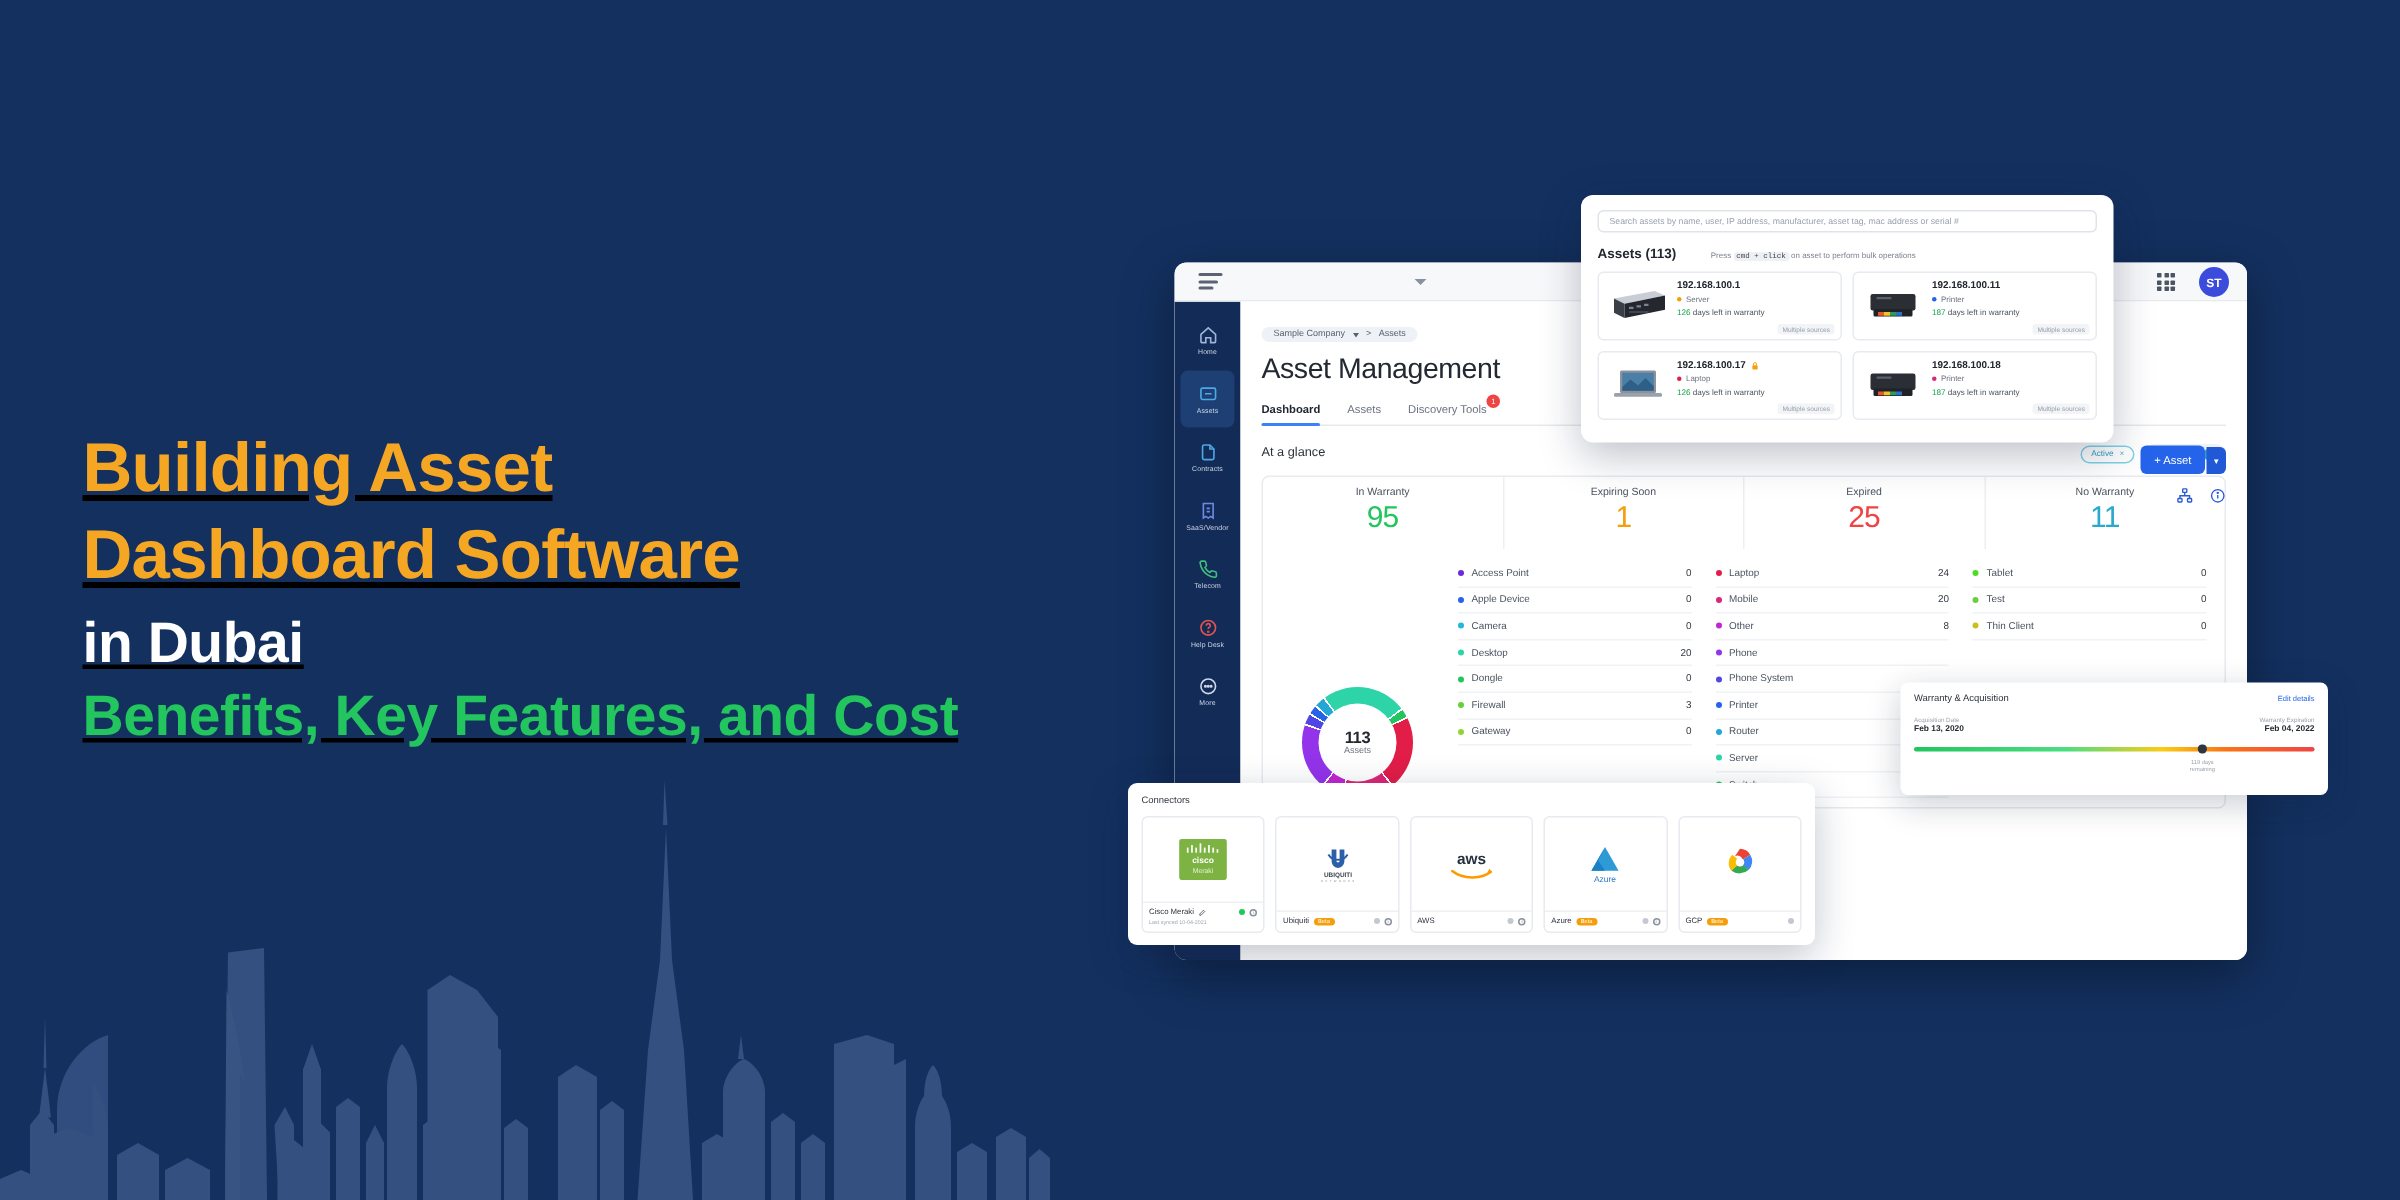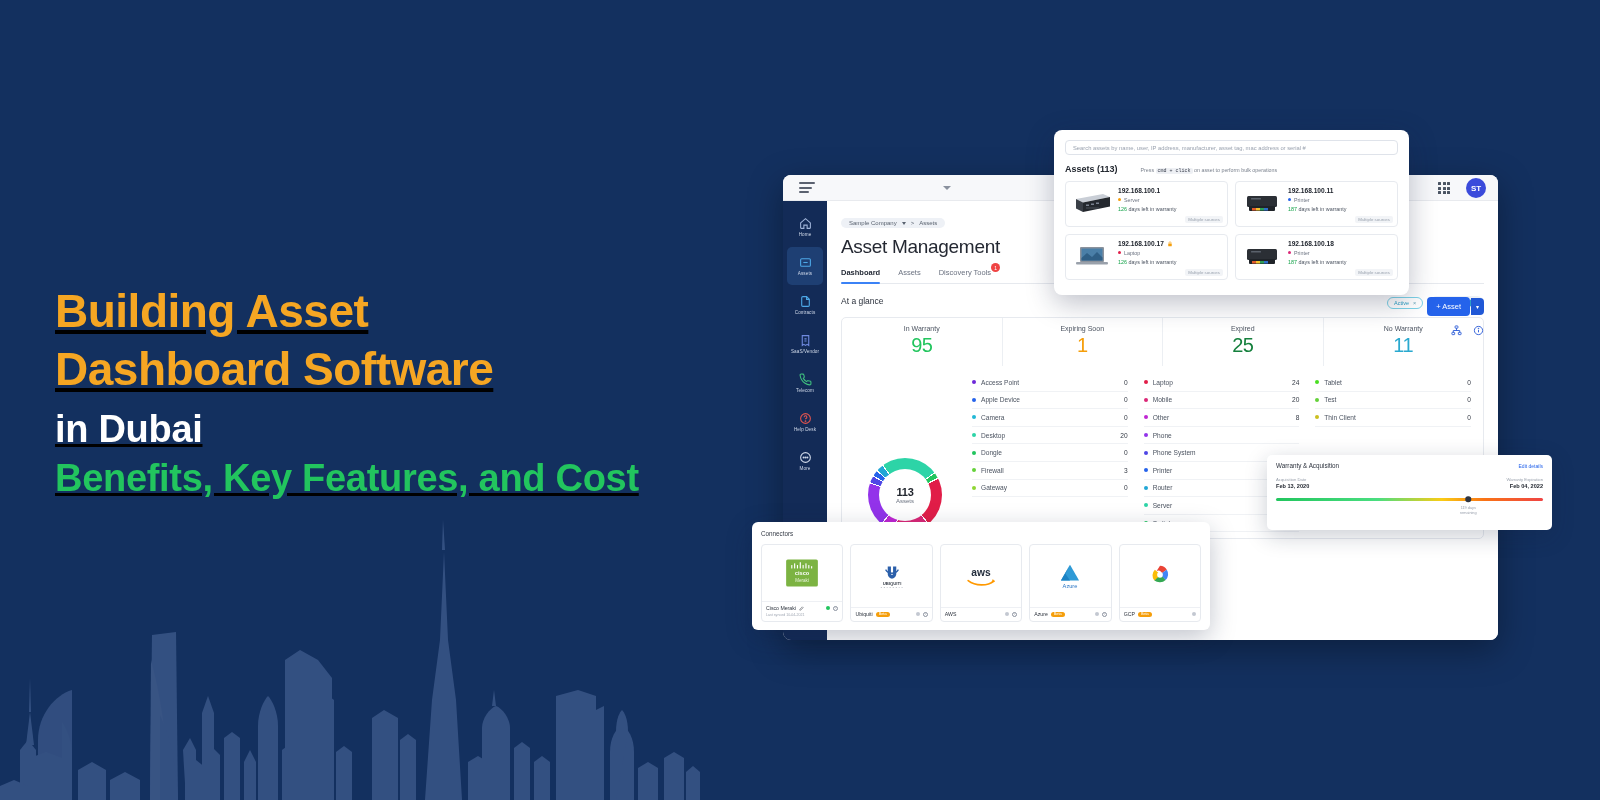--- a/index.html
+++ b/index.html
@@ -364,21 +364,21 @@
               <div class="stat">
                 <div class="lbl">In Warranty</div>
                 <div class="val" style="color:#22c55e">95</div>
               </div>
               <div class="stat">
                 <div class="lbl">Expiring Soon</div>
                 <div class="val" style="color:#f59e0b">1</div>
               </div>
               <div class="stat">
                 <div class="lbl">Expired</div>
-                <div class="val" style="color:#15803d">25</div>
+                <div class="val" style="color:#ef4444">25</div>
               </div>
               <div class="stat">
                 <div class="lbl">No Warranty</div>
                 <div class="val" style="color:#2aa9cf">11</div>
               </div>
             </div>
 
             <div class="glancebody">
               <div class="donutbox">
                 <div class="donut" style="background:conic-gradient(

